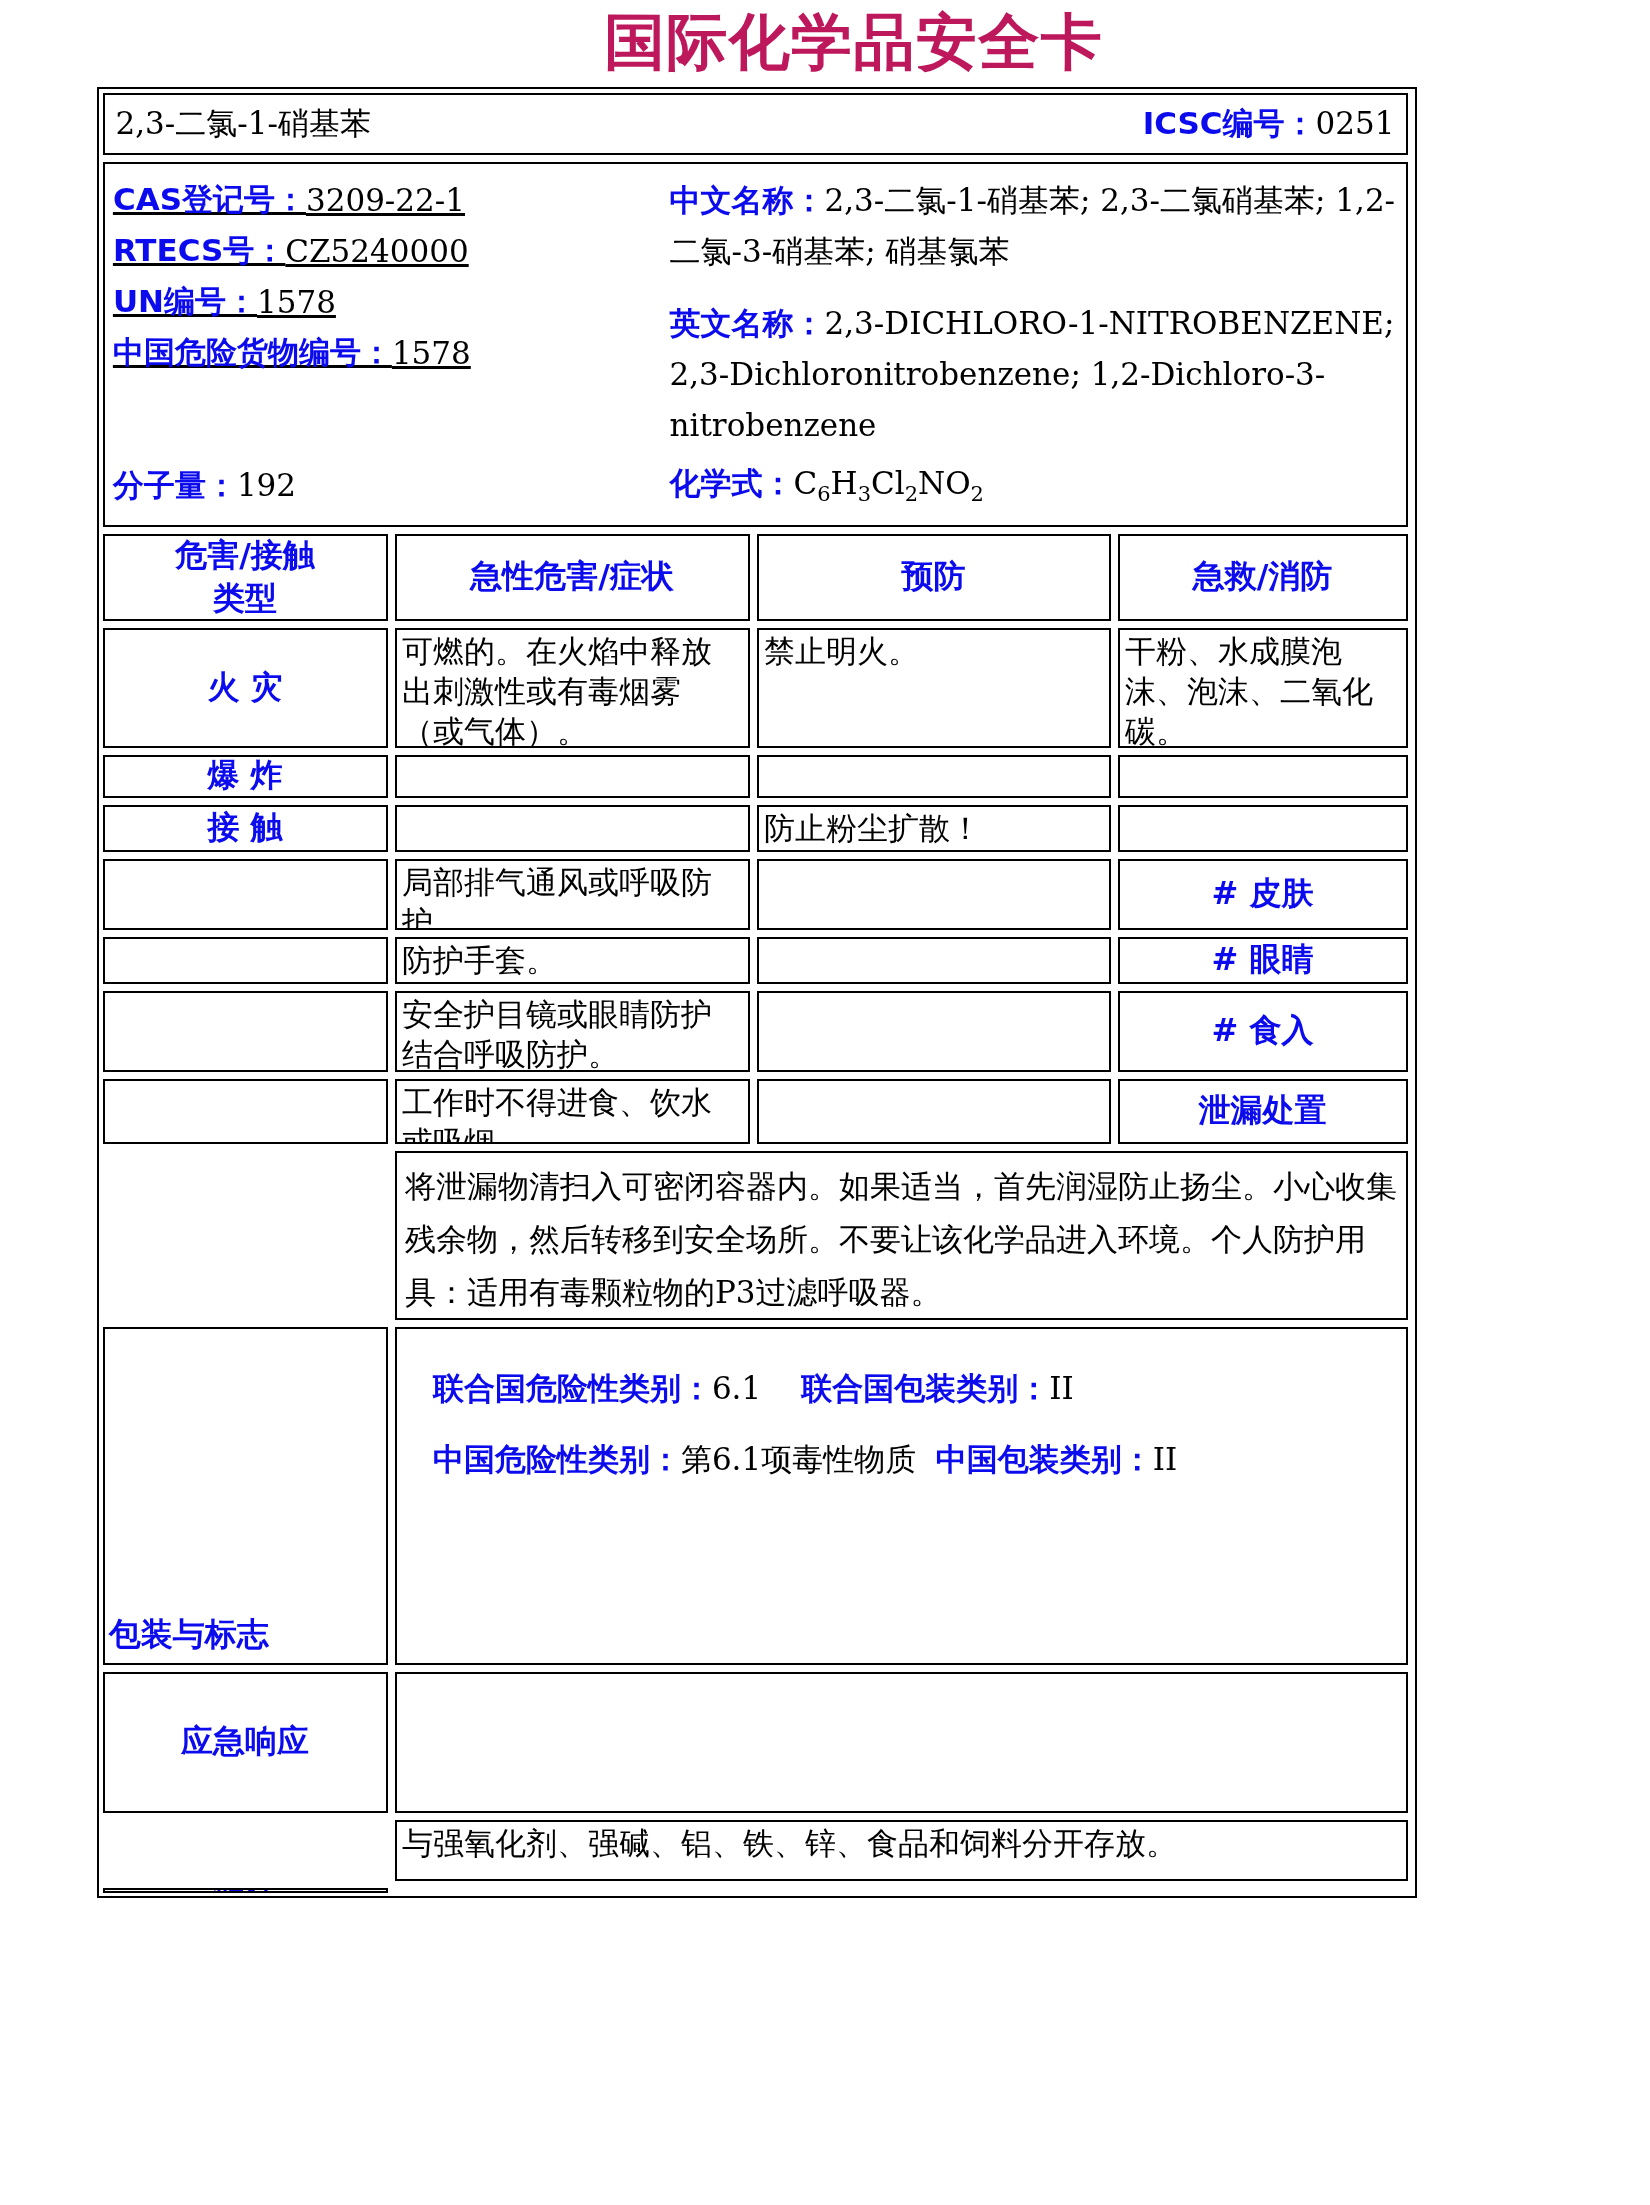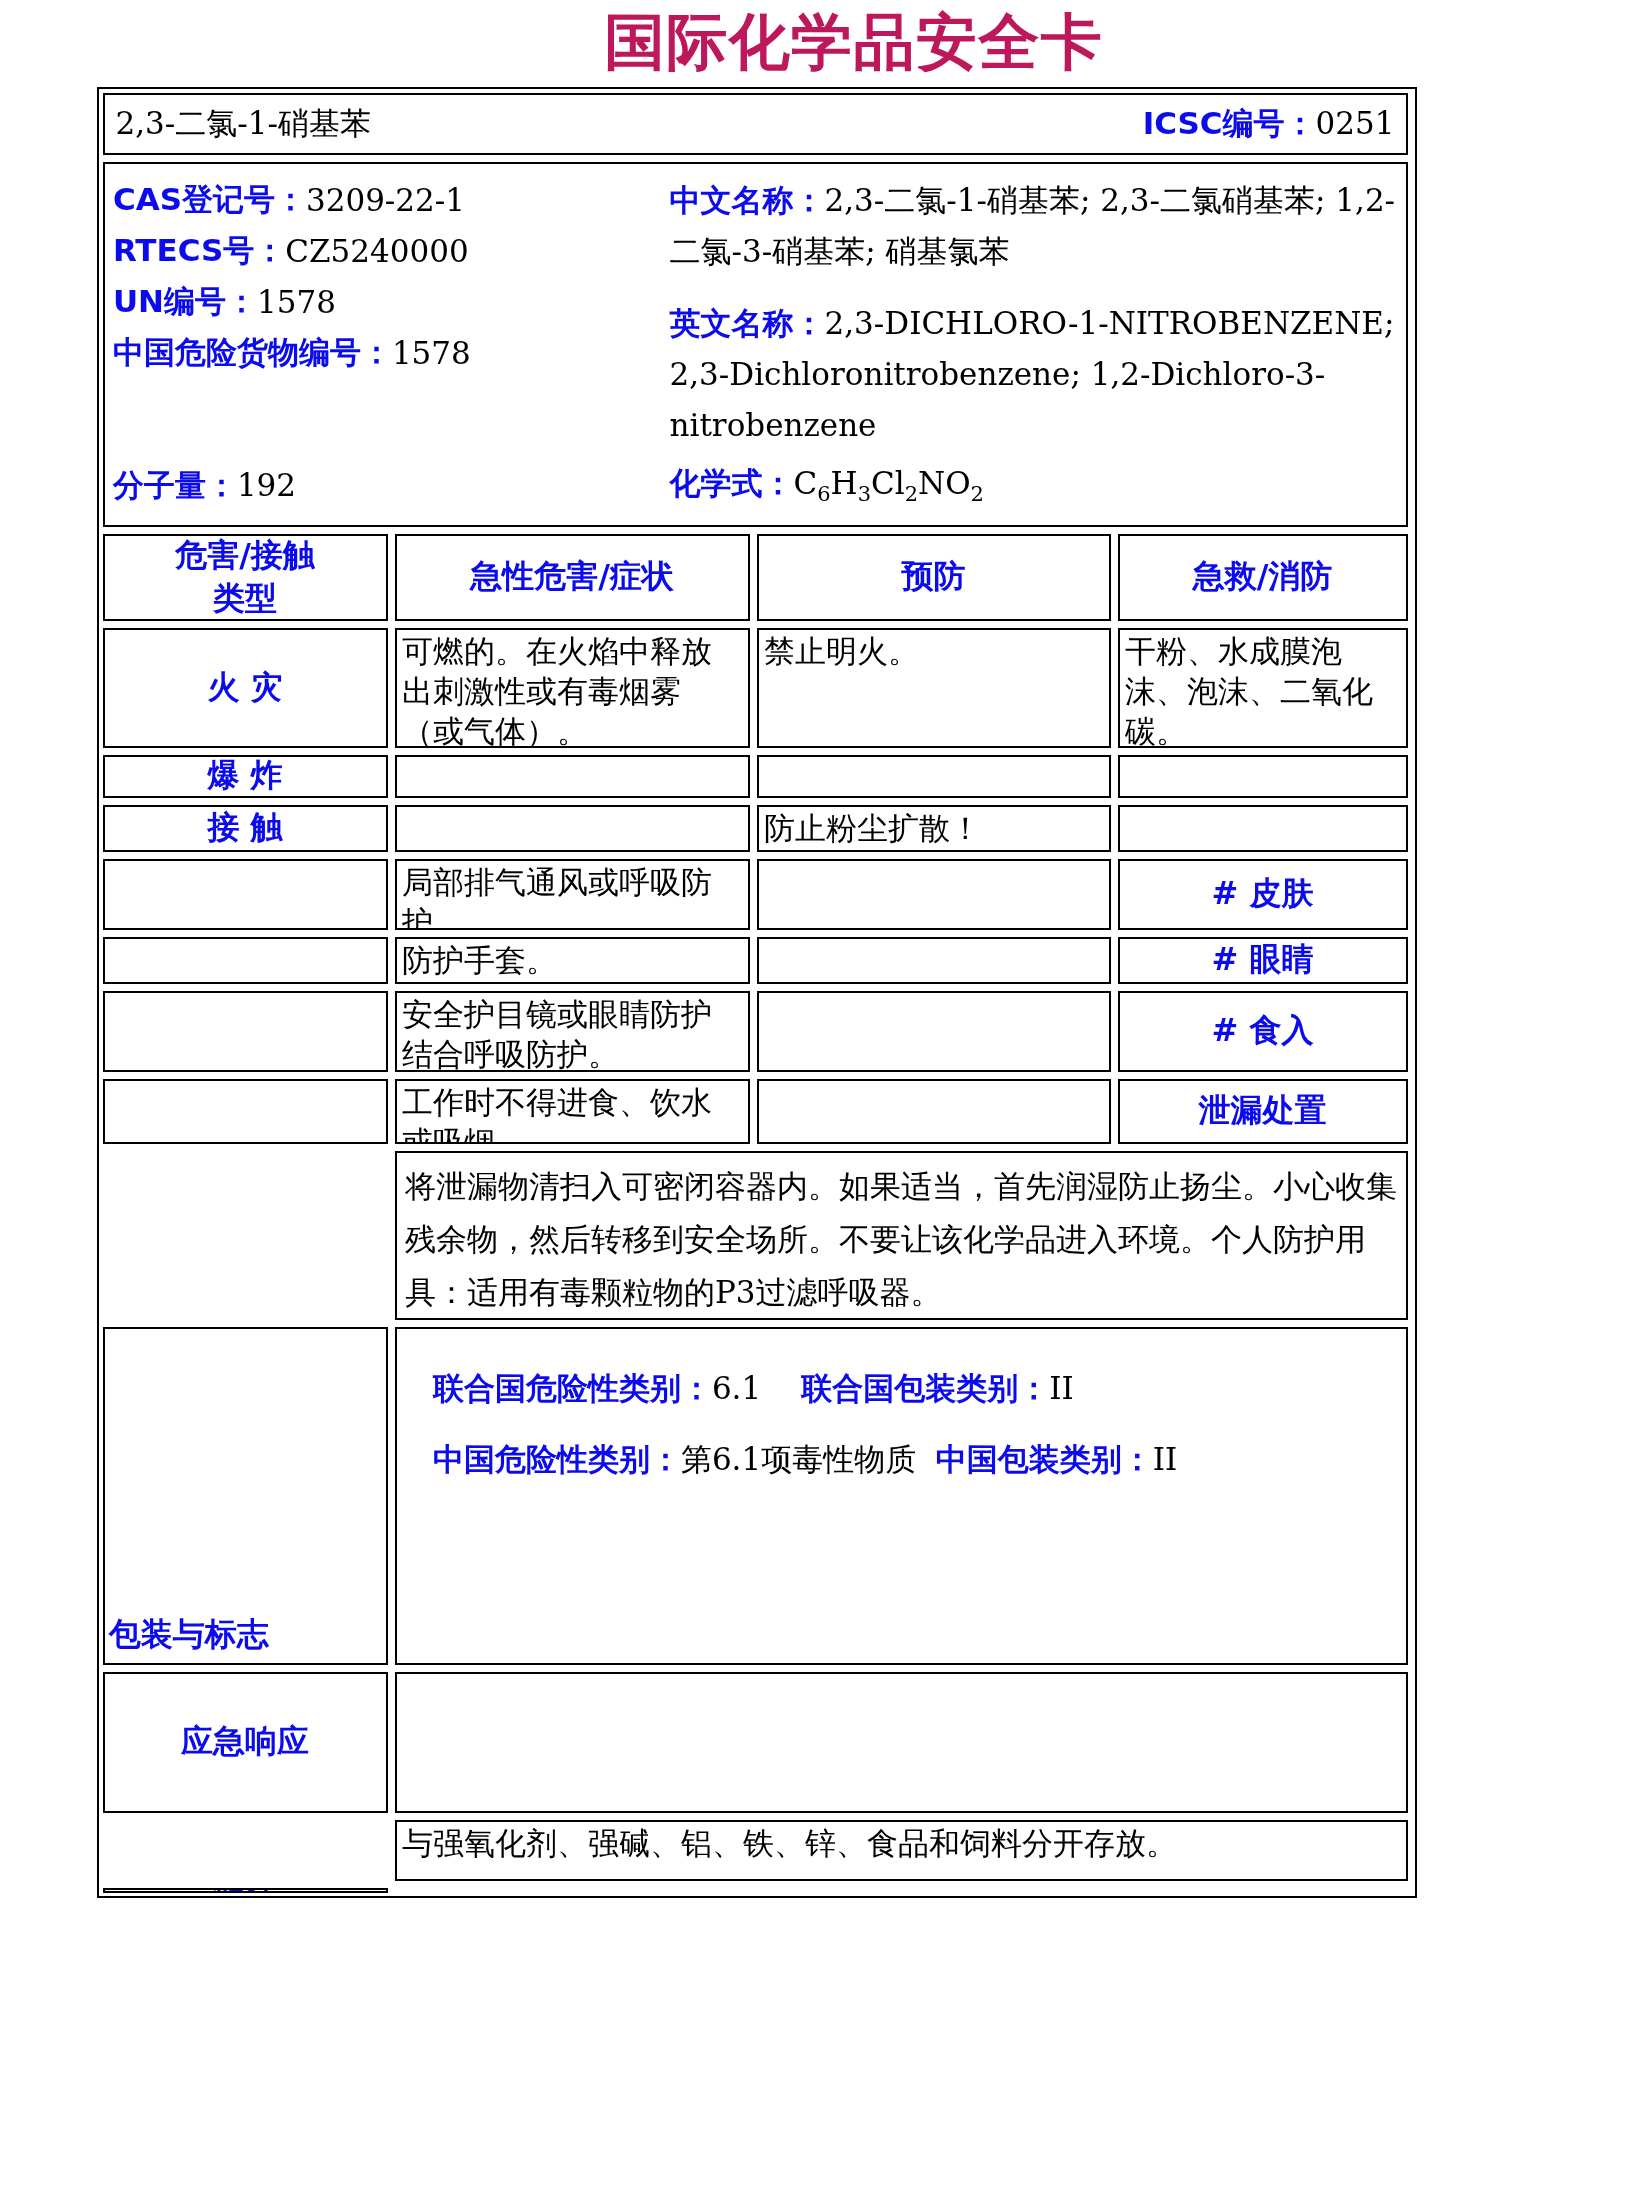--- a/index.html
+++ b/index.html
@@ -16,21 +16,21 @@
   .span4{grid-column:1/5;}
   .span3{grid-column:2/5;}
   .blue{color:#0b0bee;font-family:"DejaVu Sans","Liberation Sans",sans-serif;font-weight:bold;}
   .black{color:#000;}
   
   .name-row{display:flex;align-items:center;justify-content:space-between;
             padding:0 11px;font-size:31px;}
   
   .info-box{font-size:31px;}
   .ids{position:absolute;left:8.4px;top:11px;}
-  .id-line{height:51px;display:flex;align-items:center;white-space:nowrap;}
+  .id-line{height:51px;display:flex;align-items:center;white-space:nowrap;text-decoration:underline;}
   .names{position:absolute;left:565px;top:11px;width:742px;line-height:51px;}
   .en-block{margin-top:21px;}
   .mw{position:absolute;left:8.4px;bottom:18px;white-space:nowrap;}
   .formula{position:absolute;left:565px;bottom:18px;white-space:nowrap;}
   .formula sub{font-size:21px;}
   
   .th{display:flex;align-items:center;justify-content:center;text-align:center;
       font-size:32px;line-height:1.35;white-space:pre-line;}
   .th span{color:#0b0bee;font-family:"DejaVu Sans","Liberation Sans",sans-serif;font-weight:bold;}
   

